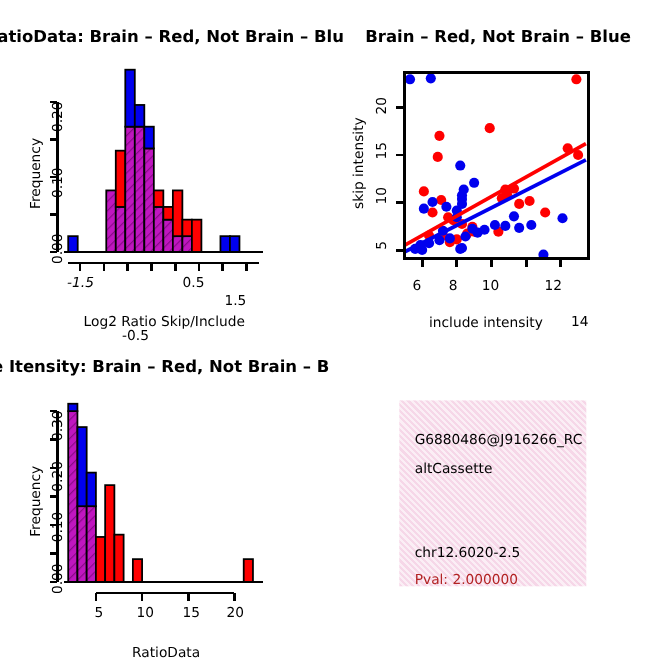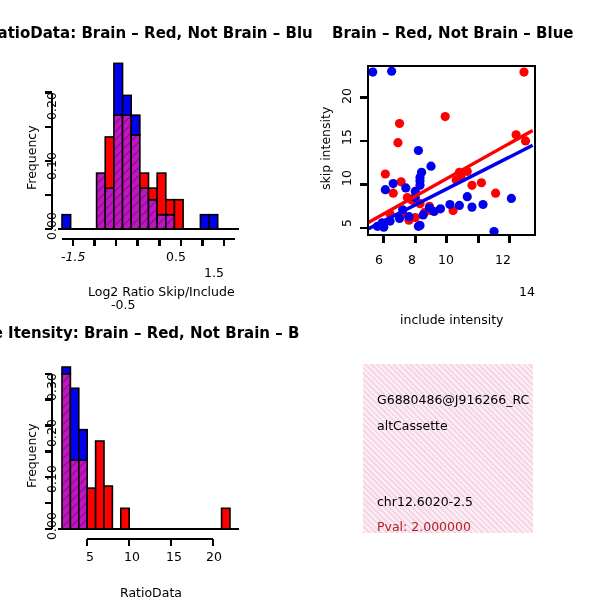--- a/index.html
+++ b/index.html
@@ -80,21 +80,21 @@
 </style>
 </head>
 <body>
 
 <div class="panel" style="left:0px; top:0px; width:300px; height:305px;">
 
   <div class="ptitle" style="left:-14px; top:24px;">RatioData: Brain – Red, Not Brain – Blu</div>
 
   <div class="ylabel" style="left:24px; top:190px;">Frequency</div>
 
-  <div class="axlabel" style="left:88px; top:284px;">Log2 Ratio Skip/Include</div>
+  <div class="axlabel" style="left:76px; top:284px;">Log2 Ratio Skip/Include</div>
 
   <div class="ticklab-v" style="left:44px; top:240px;">0.00</div>
   <div class="ticklab-v" style="left:44px; top:180px;">0.10</div>
   <div class="ticklab-v" style="left:44px; top:120px;">0.20</div>
 
   <div class="ticklab" style="left:61px; top:249px;font-style:italic;">-1.5</div>
   <div class="ticklab" style="left:111px; top:249px;margin-top:48px;">-0.5</div>
   <div class="ticklab" style="left:166px; top:249px;">0.5</div>
   <div class="ticklab" style="left:204px; top:249px;margin-top:16px;">1.5</div>
 
@@ -149,21 +149,21 @@
       </g>
   </svg>
 </div>
 
 <div class="panel" style="left:300px; top:0px; width:300px; height:305px;">
 
   <div class="ptitle" style="left:32px; top:24px;">Brain – Red, Not Brain – Blue</div>
 
   <div class="ylabel" style="left:18px; top:190px;">skip intensity</div>
 
-  <div class="axlabel" style="left:100px; top:285px;margin-top:27px;">include intensity</div>
+  <div class="axlabel" style="left:90px; top:285px;">include intensity</div>
 
   <div class="ticklab-v" style="left:39px; top:227px;">5</div>
   <div class="ticklab-v" style="left:39px; top:186px;">10</div>
   <div class="ticklab-v" style="left:39px; top:145px;">15</div>
   <div class="ticklab-v" style="left:39px; top:104px;">20</div>
 
   <div class="ticklab" style="left:75px; top:252px;">6</div>
   <div class="ticklab" style="left:108px; top:252px;">8</div>
   <div class="ticklab" style="left:138px; top:252px;">10</div>
   <div class="ticklab" style="left:171px; top:252px;margin-left:24px;">12</div>

